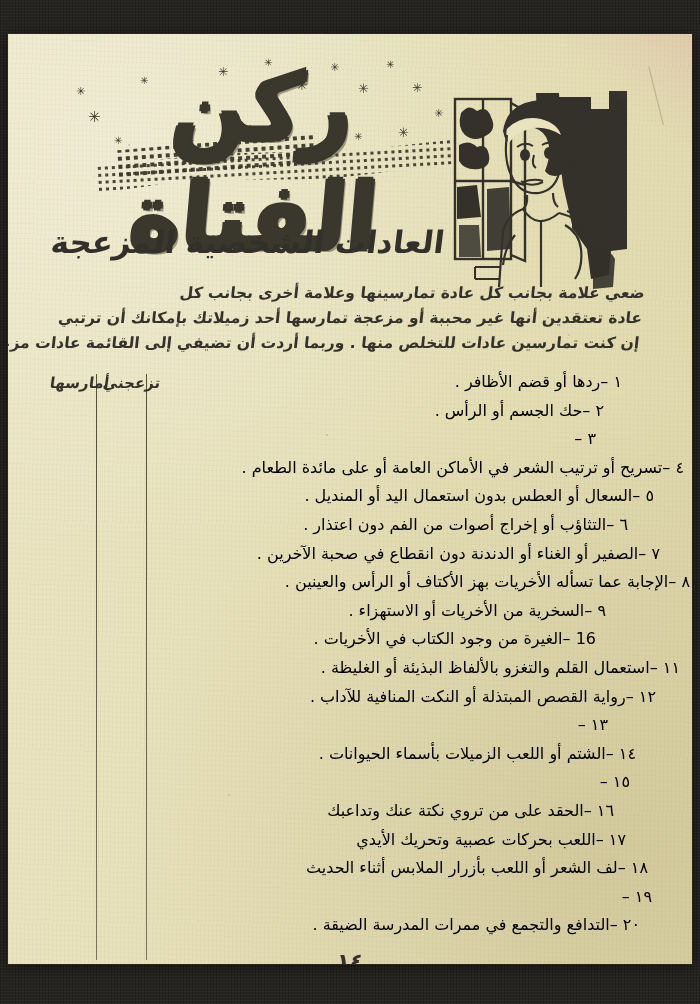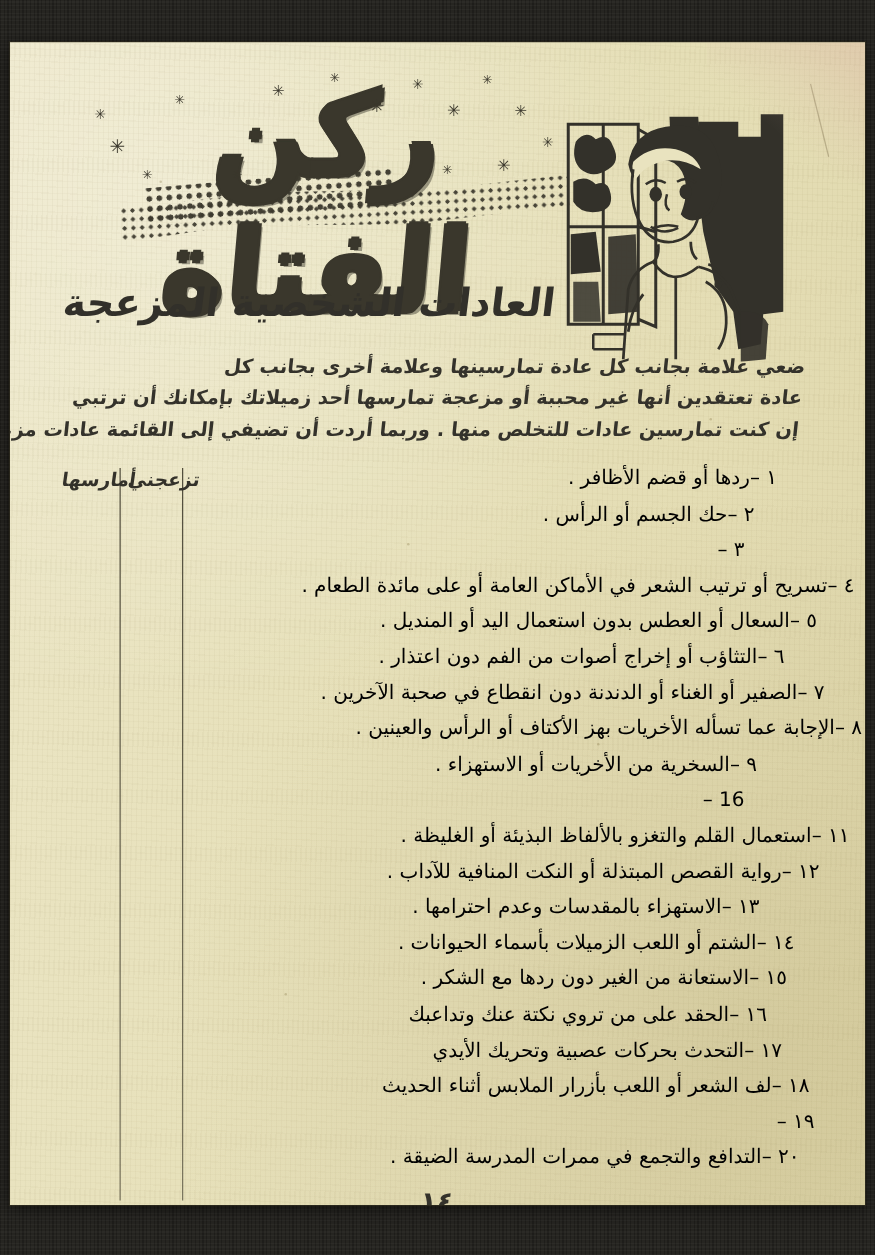--- a/index.html
+++ b/index.html
@@ -309,62 +309,61 @@
       </div>
       <div class="row">
         <div class="inner" style="right: 86px;">
           <span class="num">٩ –</span>
           <span class="txt">السخرية من الأخريات أو الاستهزاء .</span>
         </div>
       </div>
       <div class="row">
         <div class="inner" style="right: 96px;">
           <span class="num">16 –</span>
+          <span class="txt">الغيرة من وجود الكتاب في الأخريات .</span>
         </div>
       </div>
       <div class="row">
         <div class="inner" style="right: 12px;">
           <span class="num">١١ –</span>
           <span class="txt">استعمال القلم والتغزو بالألفاظ البذيئة أو الغليظة .</span>
         </div>
       </div>
       <div class="row">
         <div class="inner" style="right: 36px;">
           <span class="num">١٢ –</span>
           <span class="txt">رواية القصص المبتذلة أو النكت المنافية للآداب .</span>
         </div>
       </div>
       <div class="row">
         <div class="inner" style="right: 84px;">
           <span class="num">١٣ –</span>
-          <span class="txt">الاستهزاء بالمقدسات وعدم احترامها .</span>
         </div>
       </div>
       <div class="row">
         <div class="inner" style="right: 56px;">
           <span class="num">١٤ –</span>
           <span class="txt">الشتم أو اللعب الزميلات بأسماء الحيوانات .</span>
         </div>
       </div>
       <div class="row">
         <div class="inner" style="right: 62px;">
           <span class="num">١٥ –</span>
-          <span class="txt">الاستعانة من الغير دون ردها مع الشكر .</span>
         </div>
       </div>
       <div class="row">
         <div class="inner" style="right: 78px;">
           <span class="num">١٦ –</span>
           <span class="txt">الحقد على من تروي نكتة عنك وتداعبك</span>
         </div>
       </div>
       <div class="row">
         <div class="inner" style="right: 66px;">
           <span class="num">١٧ –</span>
-          <span class="txt">التحدث بحركات عصبية وتحريك الأيدي</span>
+          <span class="txt">اللعب بحركات عصبية وتحريك الأيدي</span>
         </div>
       </div>
       <div class="row">
         <div class="inner" style="right: 44px;">
           <span class="num">١٨ –</span>
           <span class="txt">لف الشعر أو اللعب بأزرار الملابس أثناء الحديث</span>
         </div>
       </div>
       <div class="row">
         <div class="inner" style="right: 40px;">

